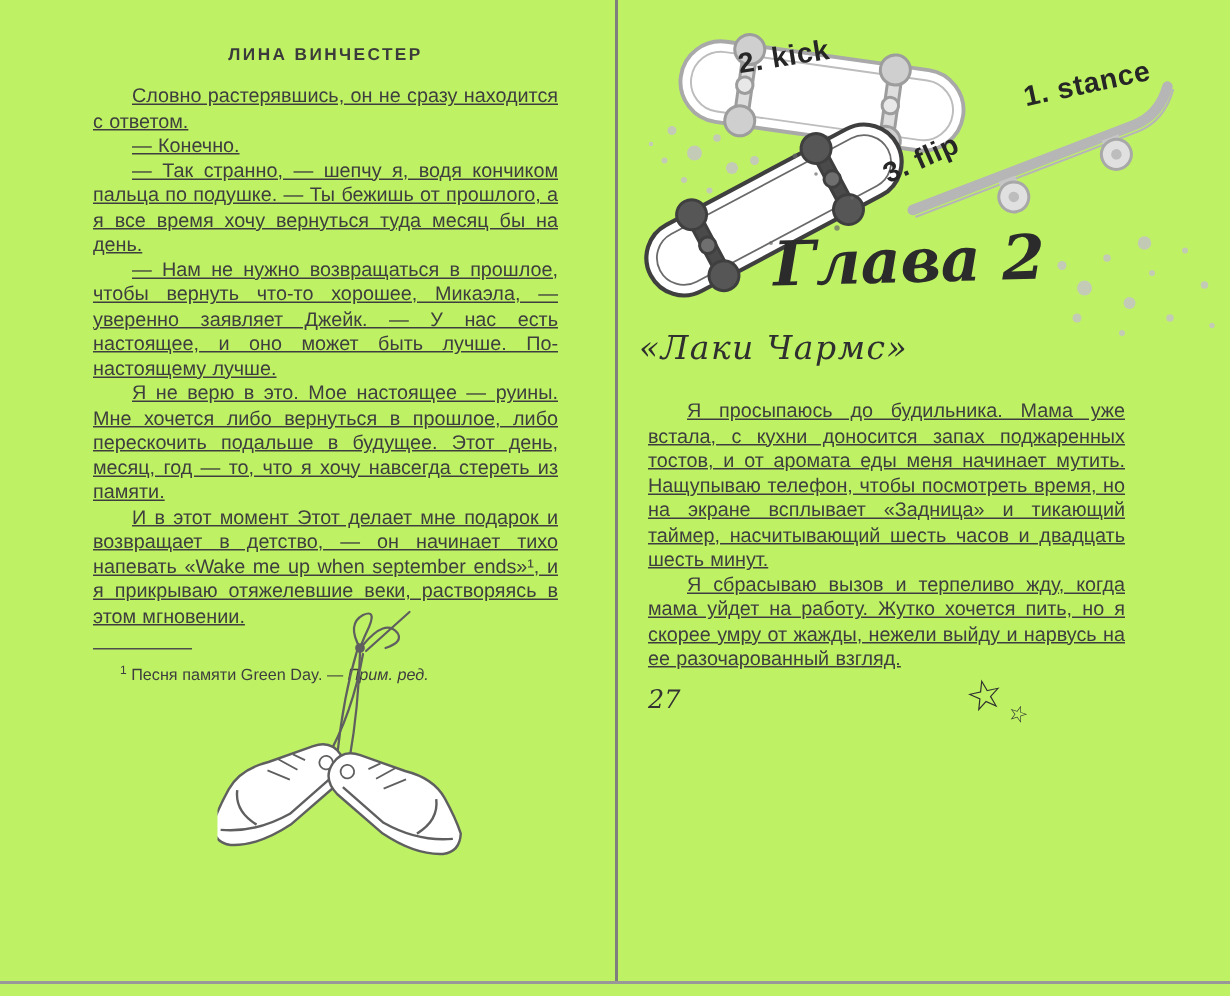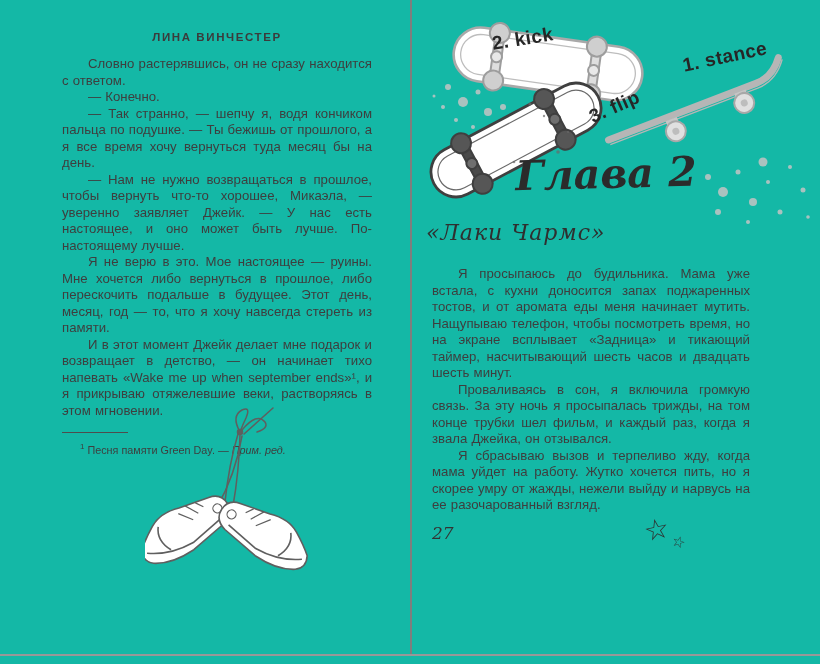--- a/index.html
+++ b/index.html
@@ -1,34 +1,34 @@
 <!DOCTYPE html>
 <html><head>
 <meta charset="utf-8">
 <style>
   * { margin:0; padding:0; box-sizing:border-box; }
   html,body { width:820px; height:664px; background:#ffffff; }
   body { font-family:"Liberation Sans", sans-serif; color:#3e3e3e; overflow:hidden; }
-  .spread { position:relative; width:820px; height:664px; background:#14b8a6; }
+  .spread { position:relative; width:820px; height:664px; background:#bef264; }
 
   .page-divider { position:absolute; left:410px; top:0; width:2px; height:656px; background:#7e7e7e; }
   .bottom-edge  { position:absolute; left:0; top:654px; width:820px; height:2px; background:#989898; }
 
   .page { position:absolute; top:0; height:654px; overflow:hidden; }
   .left-page  { left:0;   width:410px; }
   .right-page { left:412px; width:408px; }
 
   .running-header { position:absolute; left:62px; top:31px; width:310px; text-align:center;
     font-size:11.5px; font-weight:bold; letter-spacing:1.6px; color:#3b3b3b; }
 
   .body-block { position:absolute; }
   .left-body  { left:62px; top:56px;  width:310px; }
   .right-body { left:20px; top:266px; width:318px; }
   .para { font-size:13.2px; line-height:16.5px; text-align:justify; text-indent:26px;
-    color:#3e3e3e; word-spacing:0.5px; }
+    color:#3e3e3e; word-spacing:0.5px;text-decoration:underline; }
 
   .footnote { margin-top:13px; }
   .fn-rule { width:66px; height:0; border-top:1.4px solid #4d4d4d; margin-bottom:7px; }
   .fn-line { font-size:10.8px; line-height:13px; color:#3e3e3e; padding-left:18px; }
   .fn-line sup { font-size:8px; }
   .fn-italic { font-style:italic; }
 
   .sneakers { position:absolute; left:145px; top:402px; }
 
   .skate-scene { position:absolute; left:6px; top:12px; }
@@ -59,21 +59,21 @@
 
   <div class="page left-page">
     <div class="running-header">ЛИНА ВИНЧЕСТЕР</div>
 
     <div class="body-block left-body">
     <p class="para">Словно растерявшись, он не сразу находится с ответом.</p>
         <p class="para">— Конечно.</p>
         <p class="para">— Так странно, — шепчу я, водя кончиком пальца по подушке. — Ты бежишь от прошлого, а я все время хочу вернуться туда месяц бы на день.</p>
         <p class="para">— Нам не нужно возвращаться в прошлое, чтобы вернуть что-то хорошее, Микаэла, — уверенно заявляет Джейк. — У нас есть настоящее, и оно может быть лучше. По-настоящему лучше.</p>
         <p class="para">Я не верю в это. Мое настоящее — руины. Мне хочется либо вернуться в прошлое, либо перескочить подальше в будущее. Этот день, месяц, год — то, что я хочу навсегда стереть из памяти.</p>
-        <p class="para">И в этот момент Джейк делает мне подарок и возвращает в детство, — он начинает тихо напевать «Wake me up when september ends»¹, и я прикрываю отяжелевшие веки, растворяясь в этом мгновении.</p>
+        <p class="para">И в этот момент Этот делает мне подарок и возвращает в детство, — он начинает тихо напевать «Wake me up when september ends»¹, и я прикрываю отяжелевшие веки, растворяясь в этом мгновении.</p>
         <div class="footnote">
           <div class="fn-rule"></div>
           <div class="fn-line"><sup>1</sup><span> Песня памяти Green Day. — </span><span class="fn-italic">Прим. ред.</span></div>
         </div>
       </div>
 
     <div class="body-block left-body" style="position:static;"></div>
 
   </div>
 
@@ -197,21 +197,20 @@
     <div class="trick-label label-kick">2. kick</div>
     <div class="trick-label label-flip">3. flip</div>
     <div class="trick-label label-stance">1. stance</div>
 
     <div class="chapter-title">Глава 2</div>
     <div class="chapter-subtitle">«Лаки Чармс»</div>
 
     <div class="body-block right-body">
       <div>
           <p class="para">Я просыпаюсь до будильника. Мама уже встала, с кухни доносится запах поджаренных тостов, и от аромата еды меня начинает мутить. Нащупываю телефон, чтобы посмотреть время, но на экране всплывает «Задница» и тикающий таймер, насчитывающий шесть часов и двадцать шесть минут.</p>
-          <p class="para">Проваливаясь в сон, я включила громкую связь. За эту ночь я просыпалась трижды, на том конце трубки шел фильм, и каждый раз, когда я звала Джейка, он отзывался.</p>
           <p class="para">Я сбрасываю вызов и терпеливо жду, когда мама уйдет на работу. Жутко хочется пить, но я скорее умру от жажды, нежели выйду и нарвусь на ее разочарованный взгляд.</p>
         </div>
       <div class="page-footer">
         <span class="page-number">27</span>
         <span class="star-big">☆</span>
         <span class="star-small">☆</span>
       </div>
     </div>
   </div>
 

